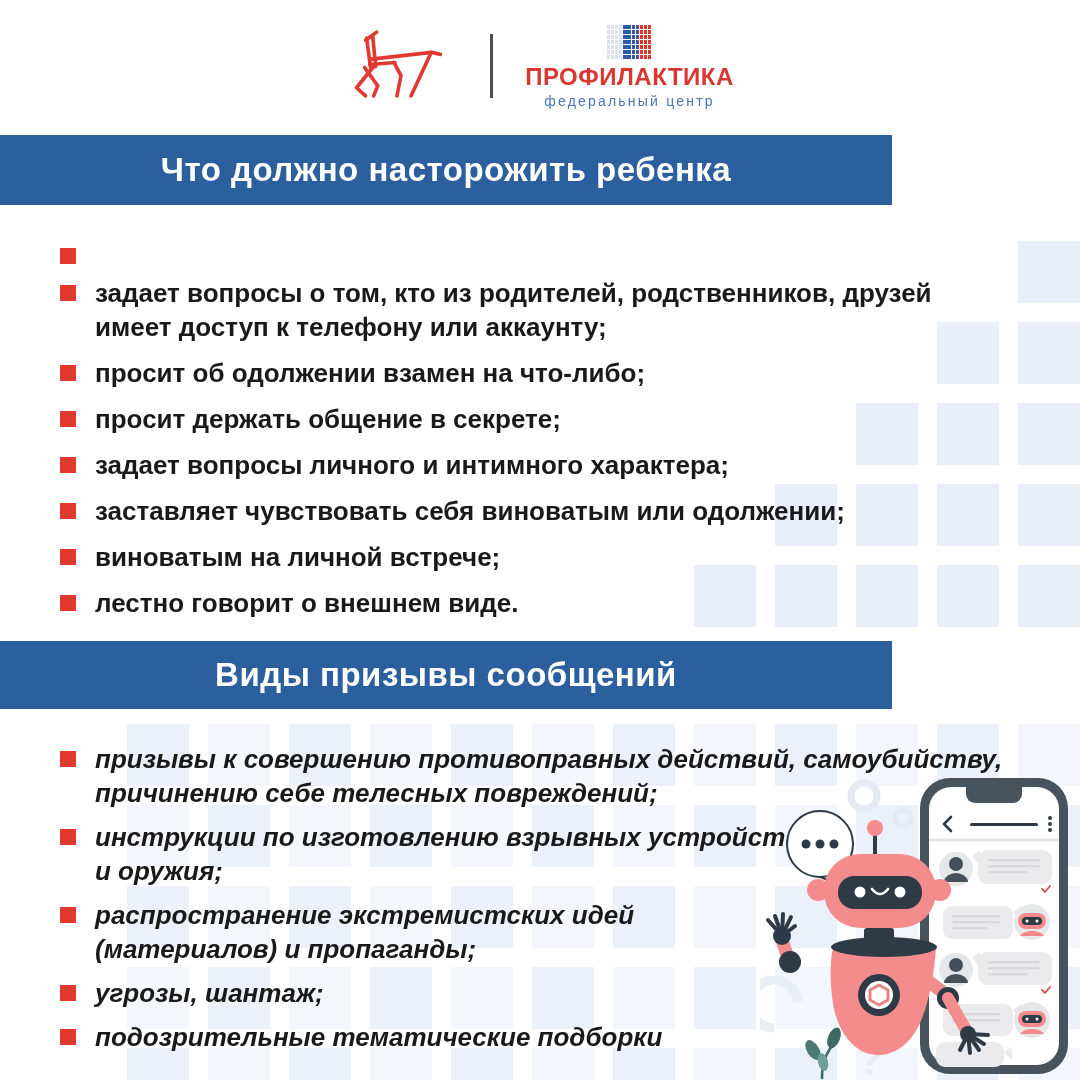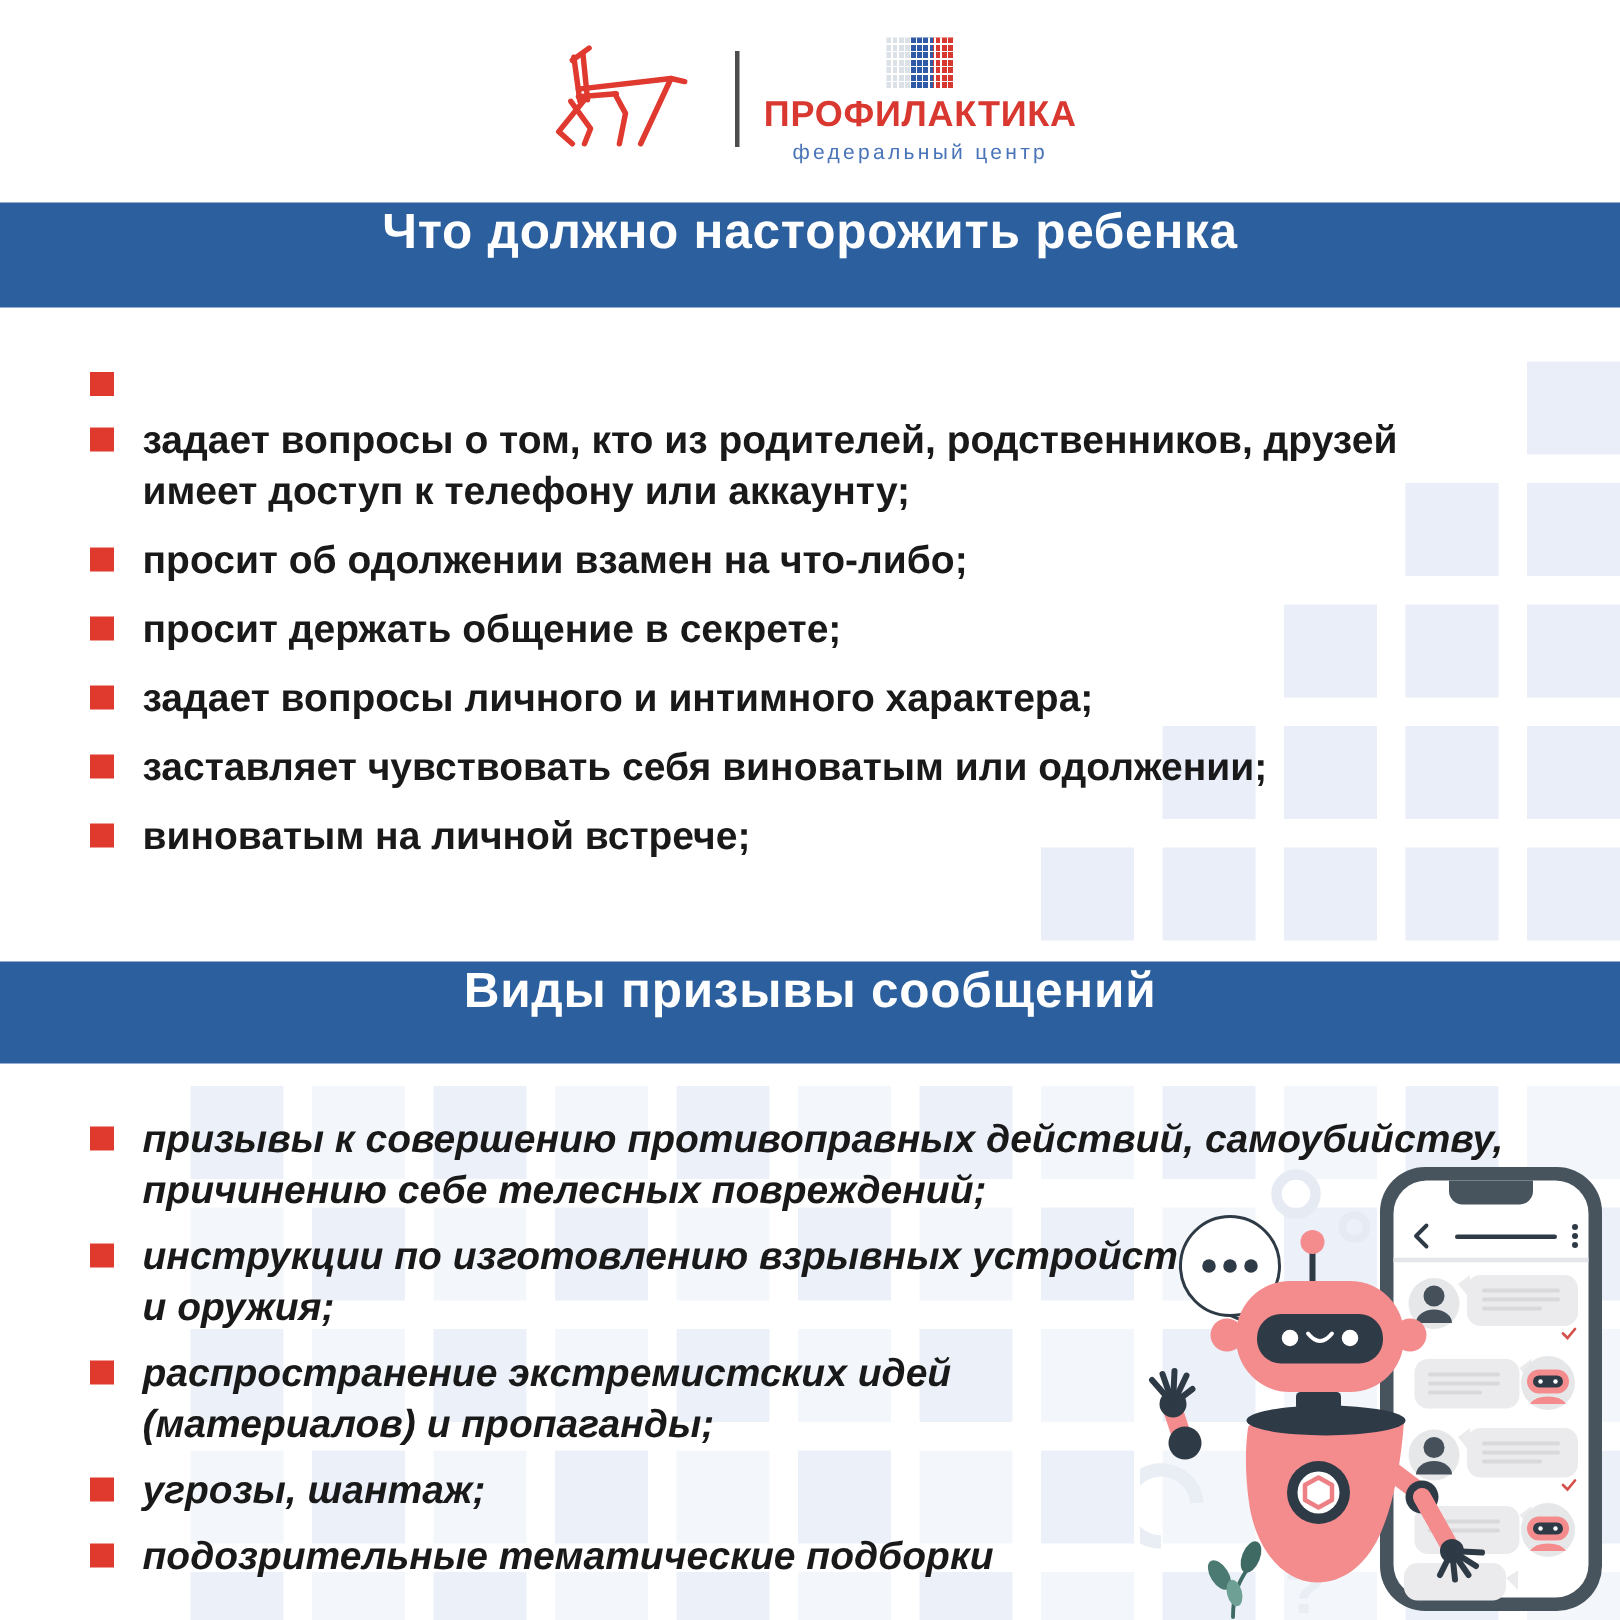--- a/index.html
+++ b/index.html
@@ -6,38 +6,38 @@
   body{
     width:1080px;height:1080px;position:relative;overflow:hidden;
     background:#ffffff;font-family:"Liberation Sans",sans-serif;
   }
   
   #tiles{position:absolute;inset:0;z-index:0;}
   .tile{position:absolute;width:62px;height:62px;background:#E9EEF8;}
   
   .header{
     position:absolute;top:0;left:0;width:1080px;height:132px;
-    display:flex;align-items:center;justify-content:center;gap:16px;z-index:2;
+    display:flex;align-items:center;justify-content:center;gap:32px;z-index:2;
   }
   .chair-logo{width:112px;height:86px;}
   .hdr-divider{width:3px;height:64px;background:#4d4d4d;}
   .brand{display:flex;flex-direction:column;align-items:center;gap:5px;}
   .pixel-grid{
     width:45px;height:35px;
     background-image:
       repeating-linear-gradient(to right, transparent 0 3.2px, #ffffff 3.2px 4.1px),
       repeating-linear-gradient(to bottom, transparent 0 4px, #ffffff 4px 5px),
       linear-gradient(to right, #DCE1E8 0 16px, #2E5AA8 16px 31px, #D8382F 31px 45px);
   }
   .brand-title{font-size:24px;font-weight:800;color:#D8382F;letter-spacing:.5px;line-height:1;}
   .brand-sub{font-size:14px;font-weight:400;color:#4A74B8;letter-spacing:2.2px;line-height:1;}
   
   .banner{
-    position:absolute;left:0;width:1080px;background:#2B5F9E;color:#ffffff;
-    display:flex;align-items:flex-start;justify-content:center;
+    position:absolute;left:0;width:892px;background:#2B5F9E;color:#ffffff;
+    display:flex;align-items:center;justify-content:center;
     font-weight:800;font-size:33px;letter-spacing:.5px;z-index:2;
   }
   #banner1{top:135px;height:70px;}
   #banner2{top:641px;height:68px;}
   
   .list{position:absolute;left:60px;list-style:none;margin:0;padding:0;z-index:2;}
   #list1{top:239px;width:950px;}
   #list2{top:742px;width:960px;}
   .item{display:flex;align-items:flex-start;}
   #list1 .item{margin-bottom:12px;}
@@ -179,20 +179,24 @@
       <span class="txt">задает вопросы личного и интимного характера;</span>
     </li>
   <li class="item">
       <span class="bullet"></span>
       <span class="txt">заставляет чувствовать себя виноватым или одолжении;</span>
     </li>
   <li class="item">
       <span class="bullet"></span>
       <span class="txt">виноватым на личной встрече;</span>
     </li>
+  <li class="item">
+      <span class="bullet"></span>
+      <span class="txt">лестно говорит о внешнем виде.</span>
+    </li>
 </ul>
 
 <div class="banner" id="banner2">
   <span>Виды призывы сообщений</span>
 </div>
 
 <ul class="list" id="list2">
   <li class="item">
       <span class="bullet"></span>
       <span class="txt">призывы к совершению противоправных действий, самоубийству,

